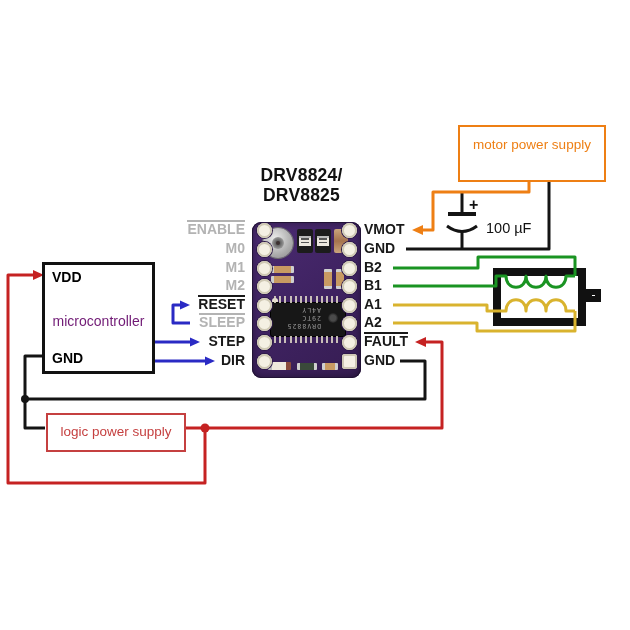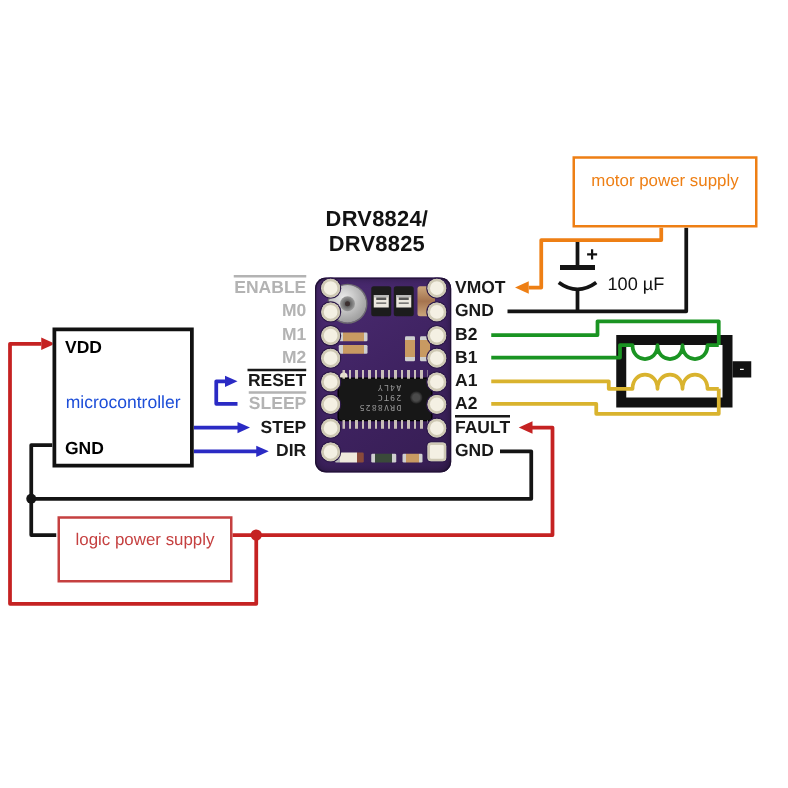--- a/index.html
+++ b/index.html
@@ -23,26 +23,26 @@
          font-size:17.5px;line-height:20px;color:#121212;font-weight:bold;letter-spacing:.2px;}
   .pin{position:absolute;font-weight:bold;font-size:14px;white-space:nowrap;color:var(--label-dark);}
   .pin.left{right:385px;} .pin.right{left:364px;}
   .pin.muted{color:var(--label-muted);}
   .pin span{display:inline-block;line-height:15px;}
   .pin.ov span{border-top:2px solid currentColor;margin-top:-3px;padding-top:0;}
   .mcu{position:absolute;left:42px;top:262px;width:113px;height:112px;box-sizing:border-box;
        border:3px solid #111;background:#fff;}
   .mcu .vdd{position:absolute;left:7px;top:4px;font-weight:bold;font-size:14px;}
   .mcu .gnd{position:absolute;left:7px;top:85px;font-weight:bold;font-size:14px;}
-  .mcu .name{position:absolute;left:0;top:48px;width:100%;text-align:center;font-size:14px;color:#1d4ed8;}
+  .mcu .name{position:absolute;left:0;top:48px;width:100%;text-align:center;font-size:14px;color:#701a75;}
   .supply{position:absolute;box-sizing:border-box;background:#fff;text-align:center;
           font-size:13.5px;line-height:17px;}
   .supply.motor{left:458px;top:125px;width:148px;height:57px;border:2px solid var(--supply-orange);
                 color:var(--supply-orange);padding-top:9px;}
-  .supply.logic{left:46px;top:413px;width:140px;height:53px;border:2px solid var(--supply-red);
+  .supply.logic{left:46px;top:413px;width:140px;height:39px;border:2px solid var(--supply-red);
                 color:var(--supply-red);padding-top:8px;}
   .cap-plus{position:absolute;left:469px;top:196px;font-size:16px;font-weight:bold;color:#111;}
   .cap-val{position:absolute;left:486px;top:220px;font-size:14.5px;color:#111;}
   
   .board{position:absolute;left:252px;top:222px;width:109px;height:156px;border-radius:9px;
          background:linear-gradient(145deg,#4b2b72 0%,#3e2260 55%,#361d52 100%);
          box-shadow:inset 0 0 8px rgba(0,0,0,.45), inset 0 0 0 1px #2a1743;}
   .pad{position:absolute;width:15px;height:15px;border-radius:50%;background:var(--pad);
        box-shadow:inset 0 0 0 2px #cfc9b4, 0 0 0 1px #2e1a49;}
   .pad.square{border-radius:3px;}

